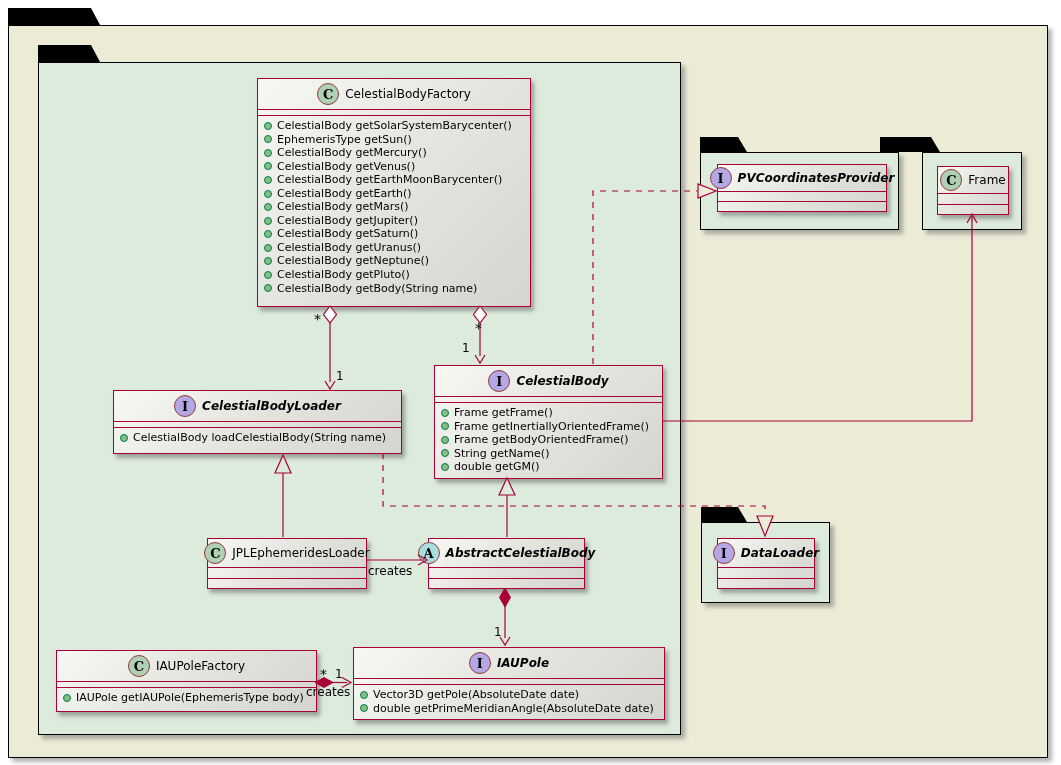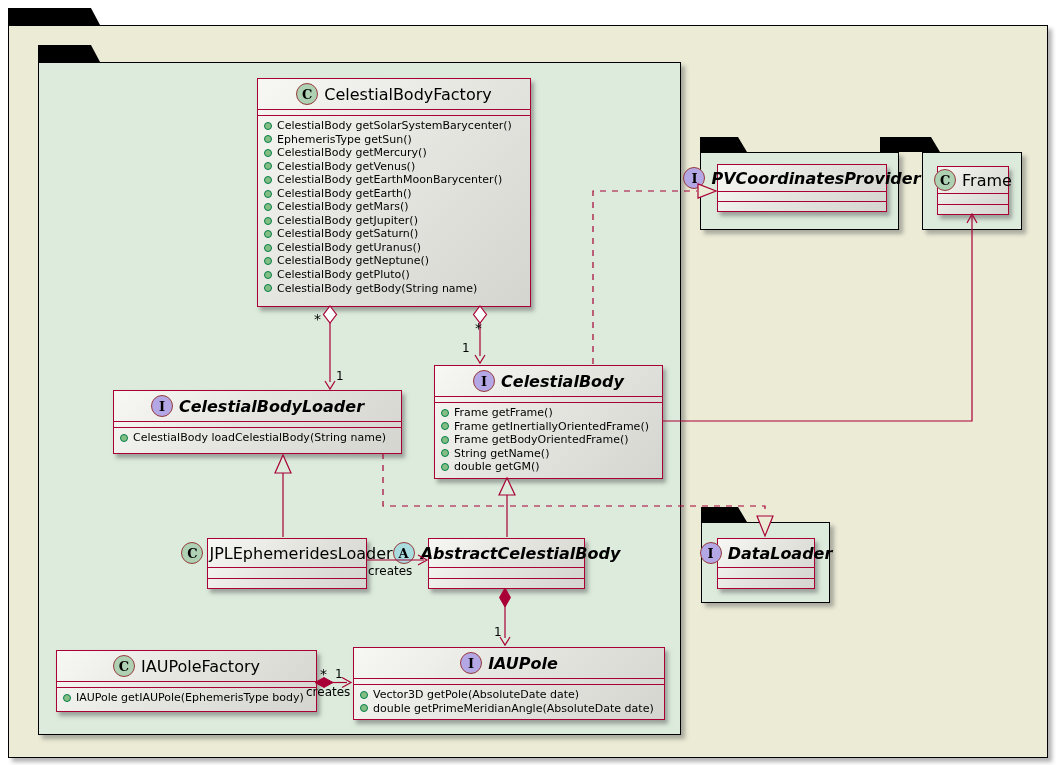--- a/index.html
+++ b/index.html
@@ -22,21 +22,21 @@
     background:linear-gradient(135deg,#f7f7f4 0%,#e6e6e1 45%,#d5d5d0 100%);
     box-shadow:3px 4px 4px rgba(90,90,90,.5);
     display:flex;flex-direction:column;color:#000;}
   .uml-head{display:flex;align-items:center;justify-content:center;gap:6px;flex:0 0 auto;padding:4px 6px;}
   .circ{width:20px;height:20px;border-radius:50%;border:1.2px solid #973B3B;flex:none;
     display:flex;align-items:center;justify-content:center;
     font-family:"DejaVu Serif",serif;font-weight:bold;font-size:13px;color:#000;}
   .circ-c{background:#ADD1B2;}
   .circ-i{background:#B4A7E5;}
   .circ-a{background:#A9DCDF;}
-  .uml-title{font-size:16px;white-space:nowrap;}
+  .uml-title{font-size:12px;white-space:nowrap;}
   .it{font-style:italic;font-weight:bold;}
   .fields{flex:0 0 5px;border-top:1px solid #A80036;border-bottom:1px solid #A80036;}
   .comp{flex:1 1 auto;border-top:1px solid #A80036;}
   .methods{flex:1 1 auto;padding:3px 6px 2px 6px;}
   .m{display:flex;align-items:center;gap:5px;line-height:13.55px;white-space:nowrap;font-size:11px;}
   .dot{width:6px;height:6px;border-radius:50%;background:#84BE84;border:1px solid #038048;flex:none;}
 
   
   #edges{position:absolute;left:0;top:0;pointer-events:none;}
   .edge{stroke:#A80036;stroke-width:1.2;fill:none;}

